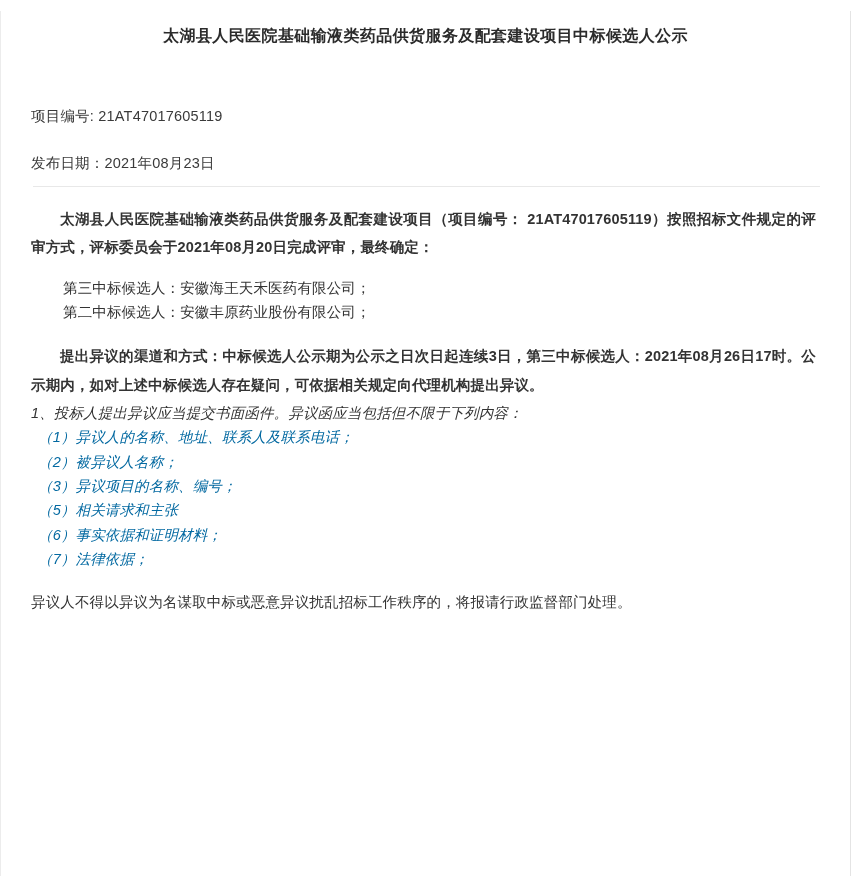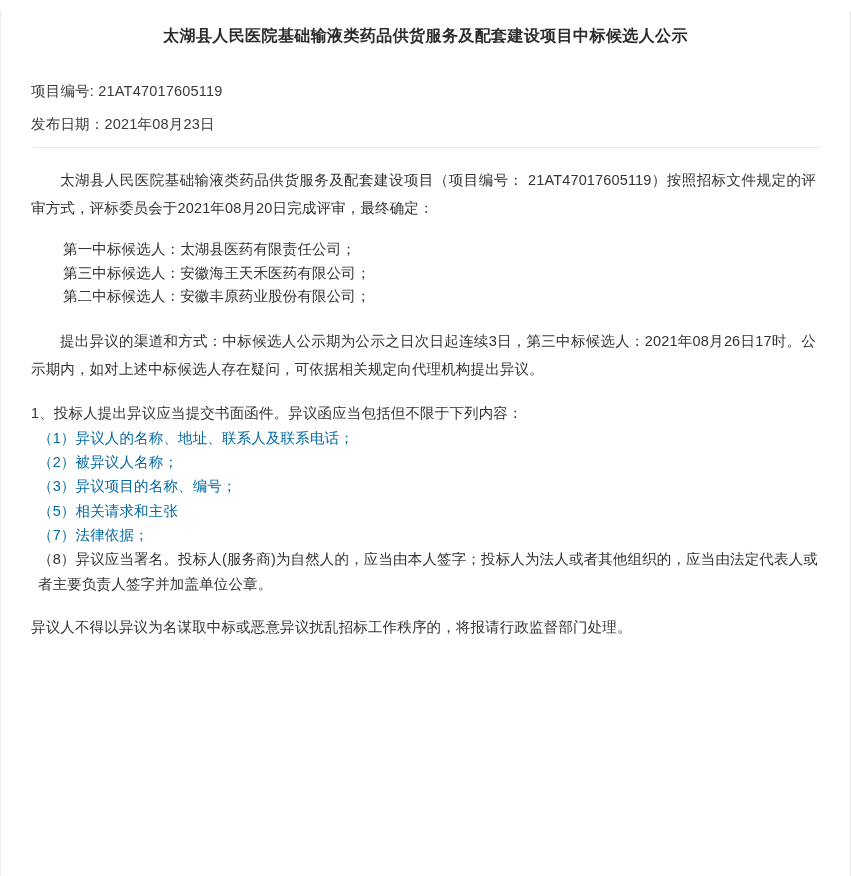--- a/index.html
+++ b/index.html
@@ -35,52 +35,55 @@
   .meta-block {
     padding: 22px 0 0 0;
   }
   .meta-line {
     font-size: 14.5px;
     color: #3a3a3a;
     line-height: 1.55;
     padding: 0 0 0 30px;
     margin-bottom: 11px;
     letter-spacing: 0.2px;
+    margin-top: 25px;
   }
   .divider {
     height: 1px;
     background: #e8e8e8;
     margin: 10px 30px 0 32px;
   }
   .content {
     padding: 0 30px 0 30px;
   }
   .para {
     font-size: 14.5px;
     line-height: 1.95;
     color: #333333;
     text-indent: 2em;
     margin: 18px 4px 0 0;
     text-align: justify;
     letter-spacing: 0.15px;
+    font-weight: bold;
   }
   .candidate-list {
     margin: 16px 0 0 0;
     padding: 0;
     list-style: none;
   }
   .candidate-item {
     font-size: 14.5px;
     line-height: 1.62;
     color: #333333;
     padding-left: 32px;
     letter-spacing: 0.15px;
   }
   .section {
-    margin-top: 18px;
+    margin-top: 2px;
+    font-style: italic;
   }
   .section-heading {
     font-size: 14.5px;
     line-height: 1.68;
     color: #333333;
     letter-spacing: 0.15px;
   }
   .sub-list {
     margin: 0;
     padding: 0;
@@ -123,36 +126,35 @@
     <div class="meta-line">发布日期：2021年08月23日</div>
   </div>
 
   <div class="divider"></div>
 
   <div class="content">
 
     <p class="para">太湖县人民医院基础输液类药品供货服务及配套建设项目（项目编号： 21AT47017605119）按照招标文件规定的评审方式，评标委员会于2021年08月20日完成评审，最终确定：</p>
 
     <ul class="candidate-list">
-      <li class="candidate-item">第一中标候选人：太湖县医药有限责任公司；</li>
       <li class="candidate-item">第三中标候选人：安徽海王天禾医药有限公司；</li>
       <li class="candidate-item">第二中标候选人：安徽丰原药业股份有限公司；</li>
     </ul>
 
     <p class="para">提出异议的渠道和方式：中标候选人公示期为公示之日次日起连续3日，第三中标候选人：2021年08月26日17时。公示期内，如对上述中标候选人存在疑问，可依据相关规定向代理机构提出异议。</p>
 
     <div class="section">
       <div class="section-heading">1、投标人提出异议应当提交书面函件。异议函应当包括但不限于下列内容：</div>
       <ul class="sub-list">
         <li class="sub-item">（1）异议人的名称、地址、联系人及联系电话；</li>
         <li class="sub-item">（2）被异议人名称；</li>
         <li class="sub-item">（3）异议项目的名称、编号；</li>
         <li class="sub-item">（5）相关请求和主张</li>
+        <li class="sub-item">（6）事实依据和证明材料；</li>
         <li class="sub-item">（7）法律依据；</li>
-        <li class="sub-item-wrap">（8）异议应当署名。投标人(服务商)为自然人的，应当由本人签字；投标人为法人或者其他组织的，应当由法定代表人或者主要负责人签字并加盖单位公章。</li>
       </ul>
     </div>
 
 
     <div class="closing">
       <div class="closing-line">异议人不得以异议为名谋取中标或恶意异议扰乱招标工作秩序的，将报请行政监督部门处理。</div>
 
     </div>
 
   </div>

